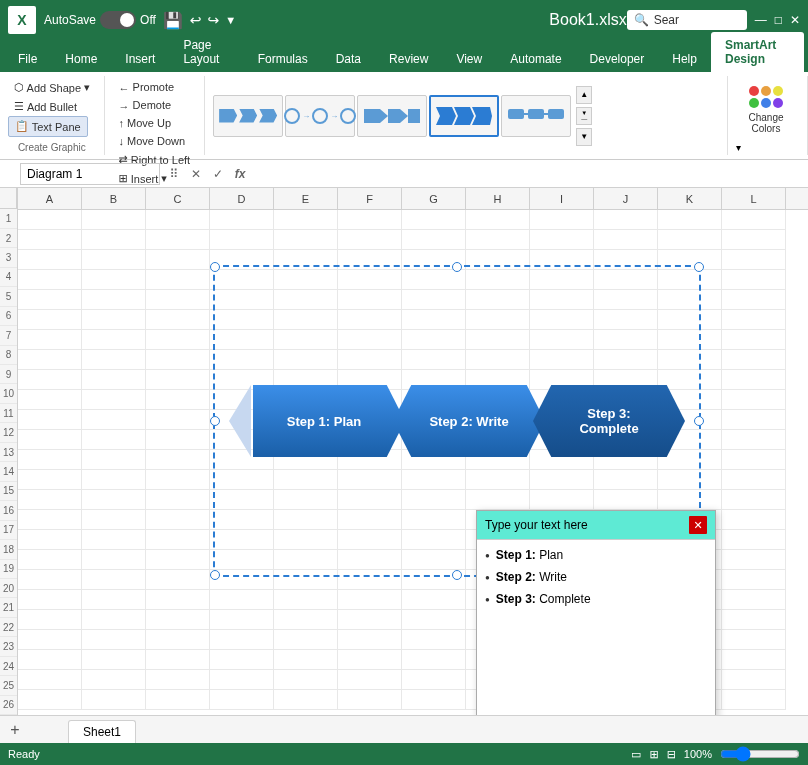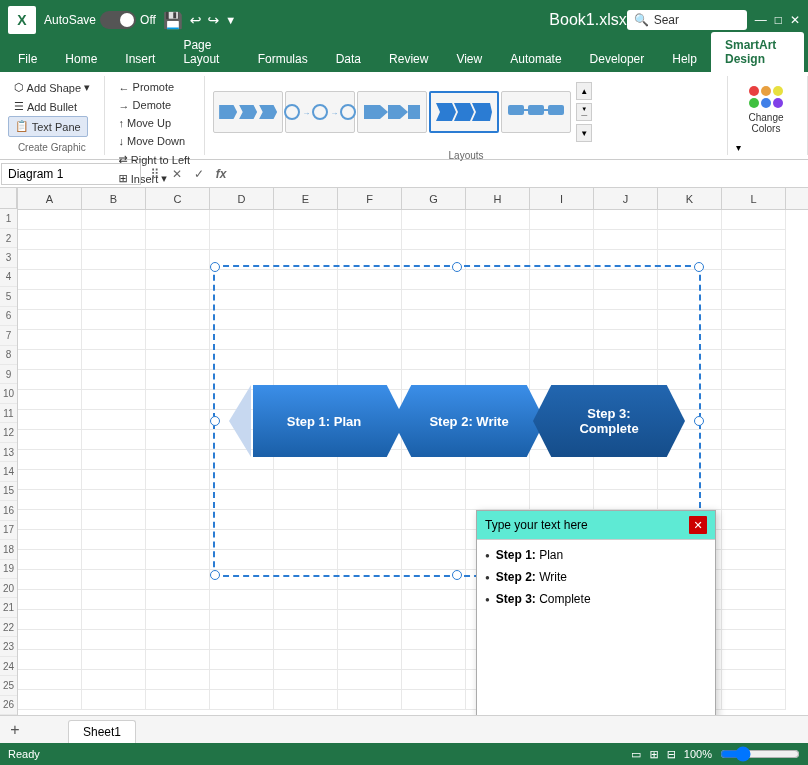--- a/index.html
+++ b/index.html
@@ -126,21 +126,21 @@
     }
     .color-circle { width: 10px; height: 10px; border-radius: 50%; }
 
     
     .formula-bar {
       height: 28px;
       background: #fff;
       border-bottom: 1px solid #d0d0d0;
       display: flex;
       align-items: center;
-      padding: 0 1px;
+      padding: 0 20px;
       gap: 4px;
     }
     .name-box {
       width: 140px; height: 22px;
       border: 1px solid #ccc;
       padding: 2px 6px;
       font-size: 12px;
       display: flex; align-items: center;
     }
     .formula-icons { display: flex; gap: 2px; }
@@ -498,21 +498,20 @@
           </div>
         </div>
       </div>
 
       <div class="layout-scroll">
         <div class="scroll-btn">▲</div>
         <div class="scroll-btn" style="font-size:6px;">▼<br>—</div>
         <div class="scroll-btn">▼</div>
       </div>
     </div>
-    <div class="ribbon-group-label">Layouts</div>
   </div>
 
   <div class="ribbon-group">
     <div class="change-colors-btn">
       <div class="color-circles">
         <div class="color-circle" style="background:#e84040;"></div>
         <div class="color-circle" style="background:#e8a040;"></div>
         <div class="color-circle" style="background:#e8e040;"></div>
         <div class="color-circle" style="background:#40c040;"></div>
         <div class="color-circle" style="background:#4080e8;"></div>

